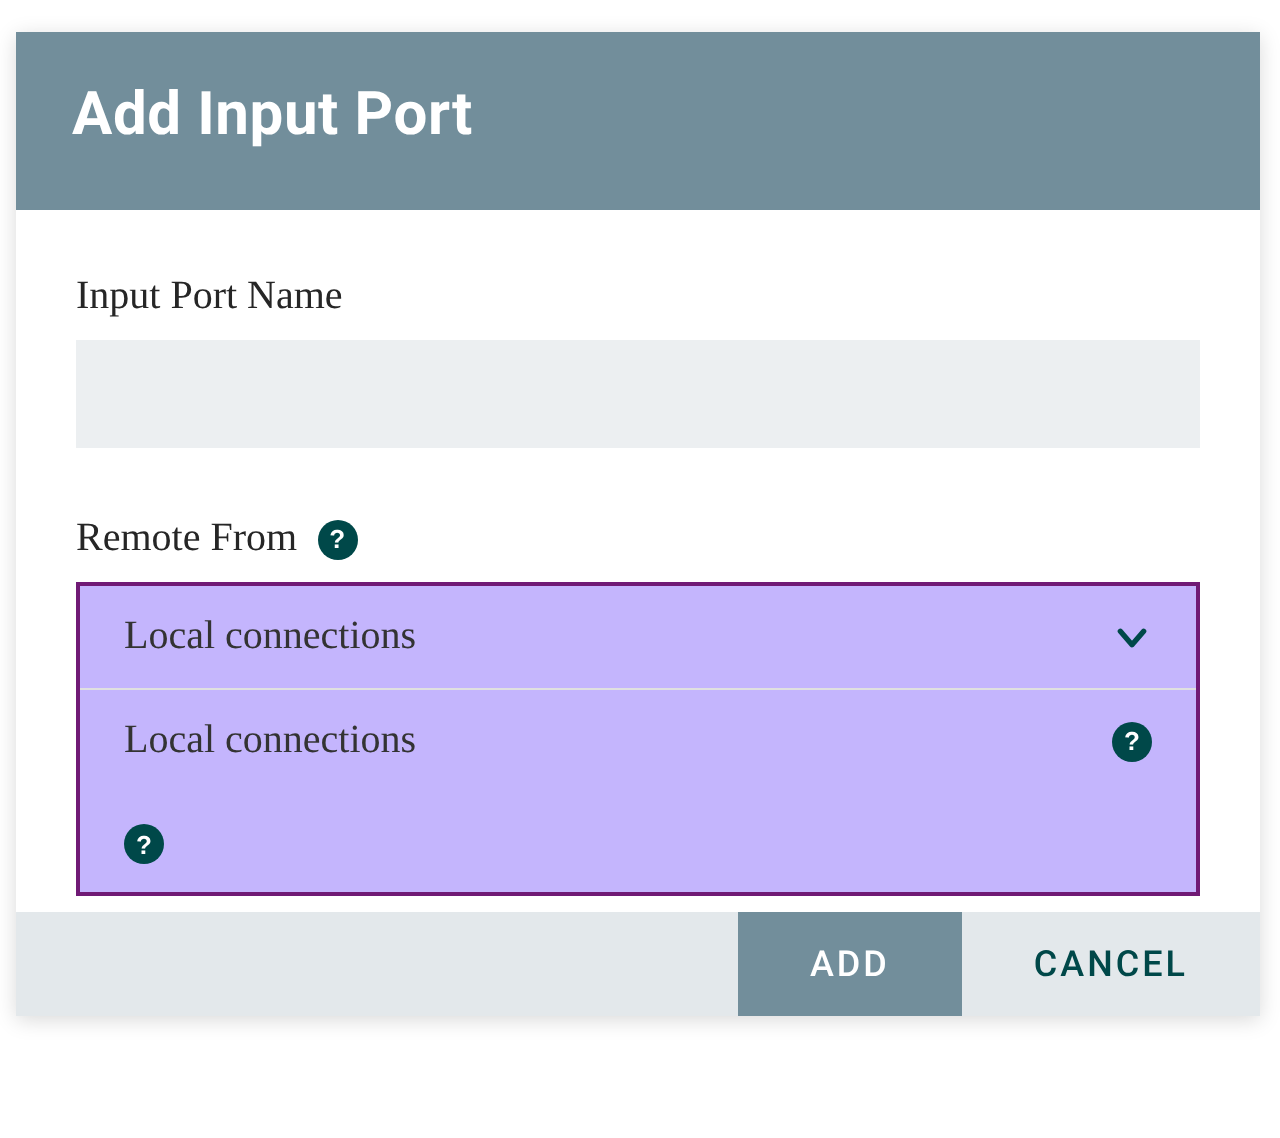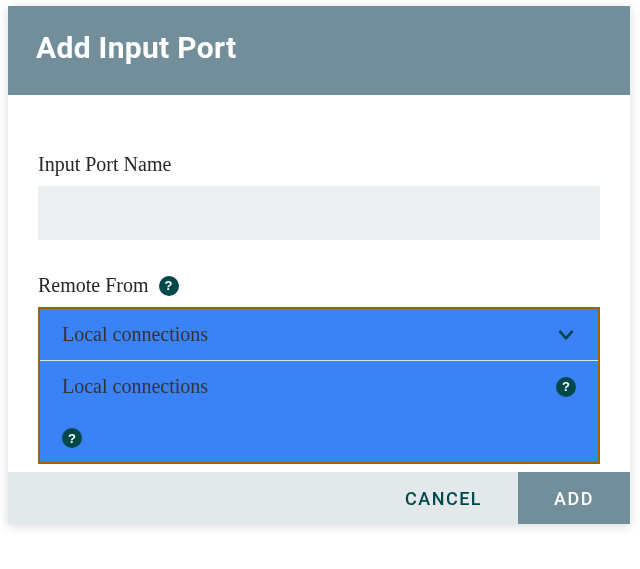--- a/index.html
+++ b/index.html
@@ -6,21 +6,21 @@
     body {
       font-family: -apple-system, BlinkMacSystemFont, "Segoe UI", Roboto, Helvetica, Arial, sans-serif;
       background: #ffffff;
       width: 640px;
       height: 569px;
       overflow: hidden;
       position: relative;
     }
     .dialog {
       position: absolute;
-      top: 6px;
+      top: 16px;
       left: 8px;
       right: 10px;
       background: #ffffff;
       box-shadow: 0 2px 10px rgba(0,0,0,0.15);
     }
     .dialog-header {
       background: #728e9b;
       padding: 24px 28px 30px 28px;
     }
     .dialog-header h2 {
@@ -34,21 +34,20 @@
       position: relative;
     }
     .field-label {
       font-size: 20px;
       color: #262626;
       margin-bottom: 10px;
       display: flex;
       align-items: center;
       gap: 10px;
       font-family: Georgia, "Times New Roman", serif;
-      margin-top: 26px;
     }
     .text-input {
       width: 100%;
       height: 54px;
       background: #eceff1;
       border: none;
       padding: 0 14px;
       font-size: 18px;
       color: #262626;
     }
@@ -65,22 +64,22 @@
       font-size: 13px;
       font-weight: bold;
       font-family: Arial, sans-serif;
       flex-shrink: 0;
     }
     .select-wrap {
       position: relative;
       margin-top: 2px;
     }
     .select-box {
-      border: 2px solid #a16207;
-      background: #3b82f6;
+      border: 2px solid #701a75;
+      background: #c4b5fd;
     }
     .select-current {
       display: flex;
       align-items: center;
       justify-content: space-between;
       padding: 14px 22px;
       font-size: 20px;
       color: #333333;
       cursor: pointer;
       border-bottom: 1px solid #e0e0e0;
@@ -171,16 +170,16 @@
           <div class="select-option">
             <span class="help-icon-circle">?</span>
           </div>
         </div>
       </div>
     </div>
 
   </div>
 
   <div class="dialog-footer">
+    <button class="btn btn-add">ADD</button>
     <button class="btn btn-cancel">CANCEL</button>
-    <button class="btn btn-add">ADD</button>
   </div>
 </div>
 
 </body></html>

